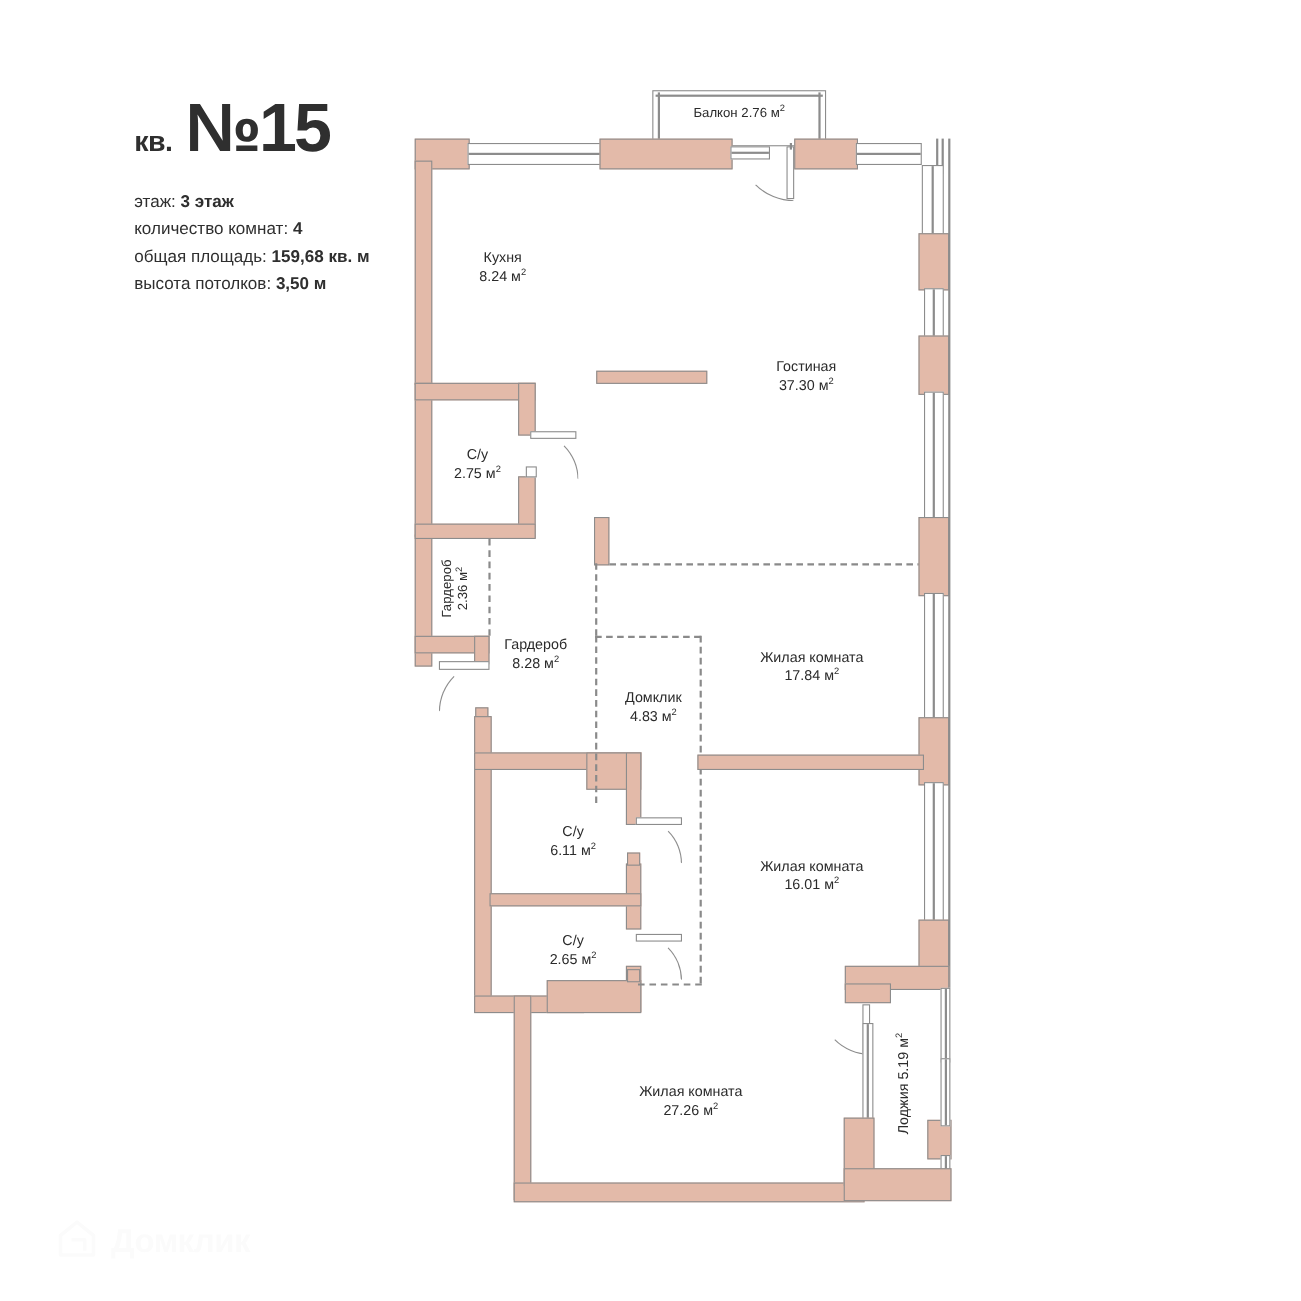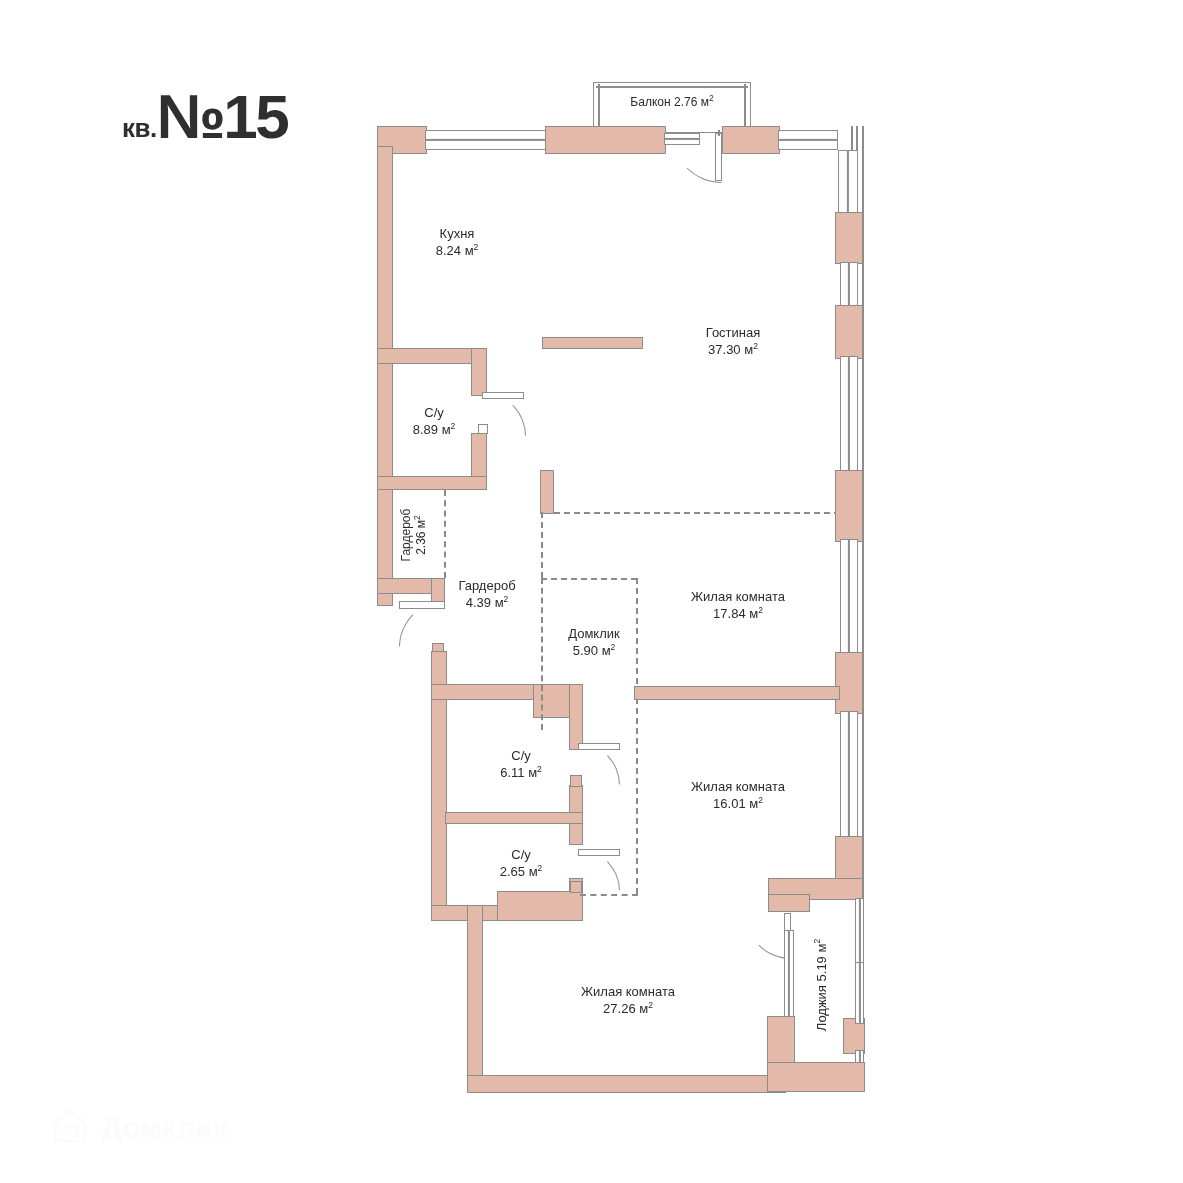--- a/index.html
+++ b/index.html
@@ -38,21 +38,21 @@
   .title-kv {
     font-size: 26px;
     font-weight: bold;
     letter-spacing: -0.5px;
     padding-bottom: 6px;
   }
   .title-num {
     font-size: 62px;
     font-weight: bold;
     letter-spacing: -2.5px;
-    margin-left: 0;
+    margin-left: 12px;
   }
   .meta {
     margin-top: 24px;
     font-size: 15.5px;
     color: #2f2f2f;
     line-height: 1.62;
   }
   .meta-row { white-space: nowrap; }
   .meta-key { font-weight: normal; }
   .meta-val { font-weight: bold; }
@@ -157,20 +157,38 @@
 </style>
 </head>
 <body>
 
 <div class="stage">
 
   <div class="header">
     <div class="title-line">
       <span class="title-kv">кв.</span>
       <span class="title-num">№15</span>
+    </div>
+    <div class="meta">
+      <div class="meta-row">
+        <span class="meta-key">этаж:</span>
+        <span class="meta-val">3 этаж</span>
+      </div>
+      <div class="meta-row">
+        <span class="meta-key">количество комнат:</span>
+        <span class="meta-val">4</span>
+      </div>
+      <div class="meta-row">
+        <span class="meta-key">общая площадь:</span>
+        <span class="meta-val">159,68 кв. м</span>
+      </div>
+      <div class="meta-row">
+        <span class="meta-key">высота потолков:</span>
+        <span class="meta-val">3,50 м</span>
+      </div>
     </div>
   </div>
 
   <div class="glaz" style="left:593px; top:82px; width:158px; height:51px; border-width:1.3px;"></div>
   <div class="thinline" style="left:598px; top:84px; width:2.2px; height:47px;"></div>
   <div class="thinline" style="left:744px; top:84px; width:2.2px; height:47px;"></div>
   <div class="thinline" style="left:596px; top:86px; width:152px; height:2.2px;"></div>
 
   <div class="wall" style="left:377px; top:126px; width:50px; height:28px;"></div>
 
@@ -299,39 +317,39 @@
   </div>
 
   <div class="lbl" style="left:733px; top:342px;">
     <span class="n">Гостиная</span>
     <span class="a"><span>37.30</span>
       <span>м</span><sup>2</sup></span>
   </div>
 
   <div class="lbl" style="left:434px; top:422px;">
     <span class="n">С/у</span>
-    <span class="a"><span>8.89</span>
+    <span class="a"><span>2.75</span>
       <span>м</span><sup>2</sup></span>
   </div>
 
   <div class="lbl rot small" style="left:414px; top:535px;">
     <span class="n">Гардероб</span>
     <span class="a"><span>2.36</span>
       <span>м</span><sup>2</sup></span>
   </div>
 
   <div class="lbl" style="left:487px; top:595px;">
     <span class="n">Гардероб</span>
-    <span class="a"><span>4.39</span>
+    <span class="a"><span>8.28</span>
       <span>м</span><sup>2</sup></span>
   </div>
 
   <div class="lbl" style="left:594px; top:643px;">
     <span class="n">Домклик</span>
-    <span class="a"><span>5.90</span>
+    <span class="a"><span>4.83</span>
       <span>м</span><sup>2</sup></span>
   </div>
 
   <div class="lbl" style="left:738px; top:606px;">
     <span class="n">Жилая комната</span>
     <span class="a"><span>17.84</span>
       <span>м</span><sup>2</sup></span>
   </div>
 
   <div class="lbl" style="left:738px; top:796px;">

